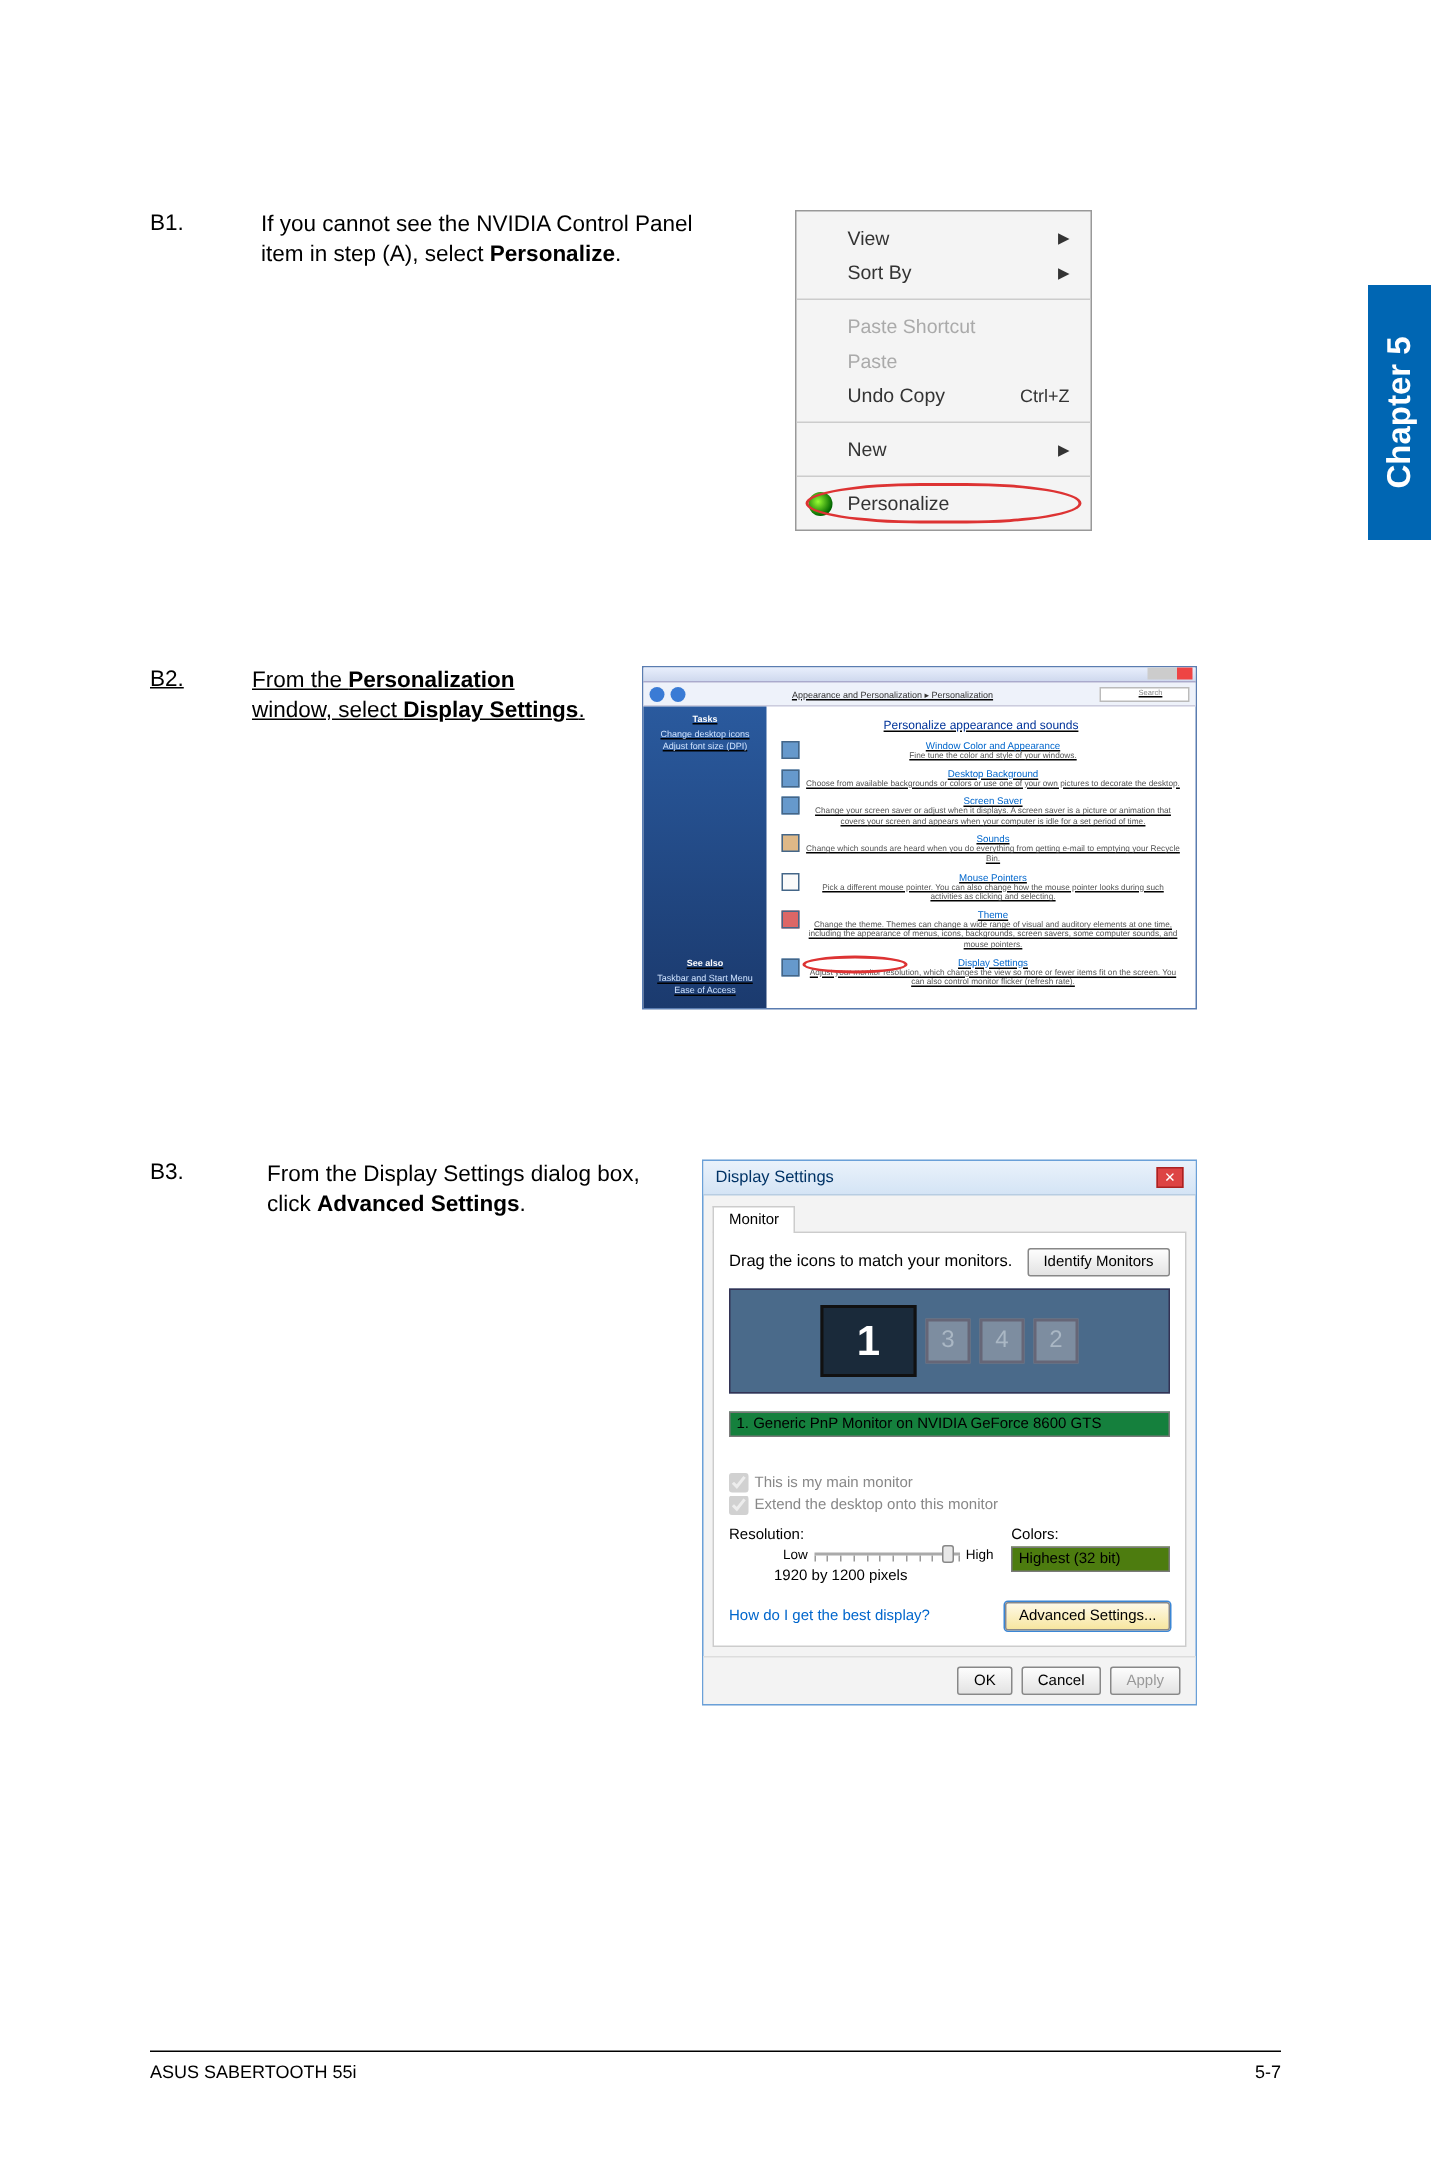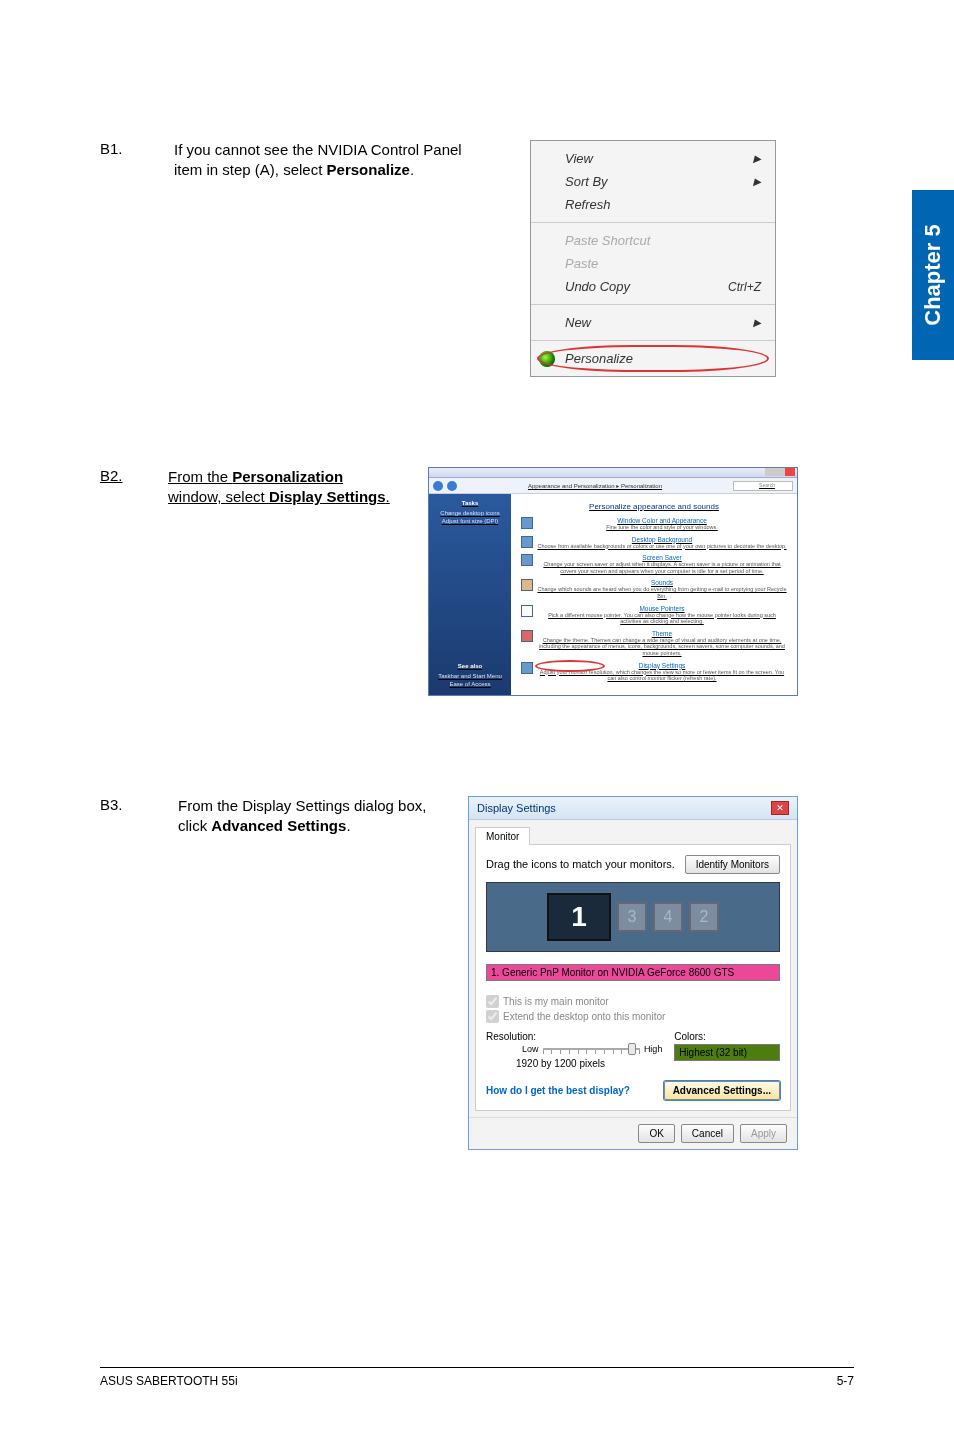--- a/index.html
+++ b/index.html
@@ -51,26 +51,25 @@
     line-height: 1.35;
     max-width: 320px;
   }
   .step-img {
     flex-shrink: 0;
   }
   strong { font-weight: bold; }
 
   
   .ctx-menu {
-    width: 246px;
+    width: 198px;
     border: 1px solid #999;
     background: #f4f4f4;
     font-size: 13px;
     color: #333;
-    font-style: italic;
   }
   .ctx-group { padding: 6px 0; border-bottom: 1px solid #ccc; }
   .ctx-group:last-child { border-bottom: none; }
   .ctx-item {
     display: flex;
     align-items: center;
     padding: 4px 14px 4px 34px;
     justify-content: space-between;
     position: relative;
   }
@@ -225,22 +224,22 @@
     align-items: center;
     justify-content: center;
   }
   .mon.big { width: 64px; height: 48px; font-size: 28px; font-weight: bold; }
   .mon.sm { width: 30px; height: 30px; background: #7d8da0; color: #aab7c4; font-size: 16px; border-color:#667; }
   .ds-select {
     width: 100%;
     border: 1px solid #7a7a7a;
     padding: 2px 4px;
     font-size: 10px;
-    background: #ec4899;
-    margin-bottom: 14px;
+    background: #15803d;
+    margin-bottom: 24px;
   }
   .ds-chk { font-size: 10px; color: #888; margin: 2px 0; display: flex; align-items: center; gap: 4px; }
   .ds-chk input { accent-color: #888; }
   .ds-row { display: flex; justify-content: space-between; margin-top: 8px; }
   .ds-rescol { width: 60%; }
   .ds-colcol { width: 36%; }
   .ds-label { font-size: 10px; margin-bottom: 2px; }
   .ds-slider { display: flex; align-items: center; gap: 4px; font-size: 9px; padding-left: 36px; }
   .slider-track {
     flex: 1; height: 6px; position: relative;
@@ -250,21 +249,21 @@
   .slider-ticks span { width:1px; height:4px; background:#999; }
   .slider-thumb { position: absolute; right: 4px; top: -3px; width:8px; height:12px; background:#e8e8e8; border:1px solid #888; border-radius:2px; }
   .ds-resval { font-size: 10px; margin: 4px 0 8px 30px; }
   .ds-colsel {
     width: 100%;
     border: 1px solid #7a7a7a;
     padding: 2px 4px;
     font-size: 10px;
     background: #4d7c0f;
   }
-  .ds-bottomrow { display: flex; justify-content: space-between; align-items: center; margin-top: 4px; font-weight: bold; }
+  .ds-bottomrow { display: flex; justify-content: space-between; align-items: center; margin-top: 4px; }
   .ds-help { color: #0066cc; font-size: 10px; }
   .ds-adv {
     border: 1px solid #888;
     background: linear-gradient(#fef9e7,#f7e6a0);
     padding: 3px 8px;
     font-size: 10px;
     border-radius: 2px;
     box-shadow: 0 0 0 1px #3a86d5;
   }
   .ds-dlgbtns {
@@ -306,23 +305,20 @@
     <div class="step-img">
       <div class="ctx-menu">
         <div class="ctx-group">
           <div class="ctx-item">
             <span class="ctx-label">View</span>
             <span class="ctx-arrow">▶</span>
           </div>
           <div class="ctx-item">
             <span class="ctx-label">Sort By</span>
             <span class="ctx-arrow">▶</span>
-          </div>
-          <div class="ctx-item">
-            <span class="ctx-label">Refresh</span>
           </div>
         </div>
         <div class="ctx-group">
           <div class="ctx-item disabled">
             <span class="ctx-label">Paste Shortcut</span>
           </div>
           <div class="ctx-item disabled">
             <span class="ctx-label">Paste</span>
           </div>
           <div class="ctx-item">

